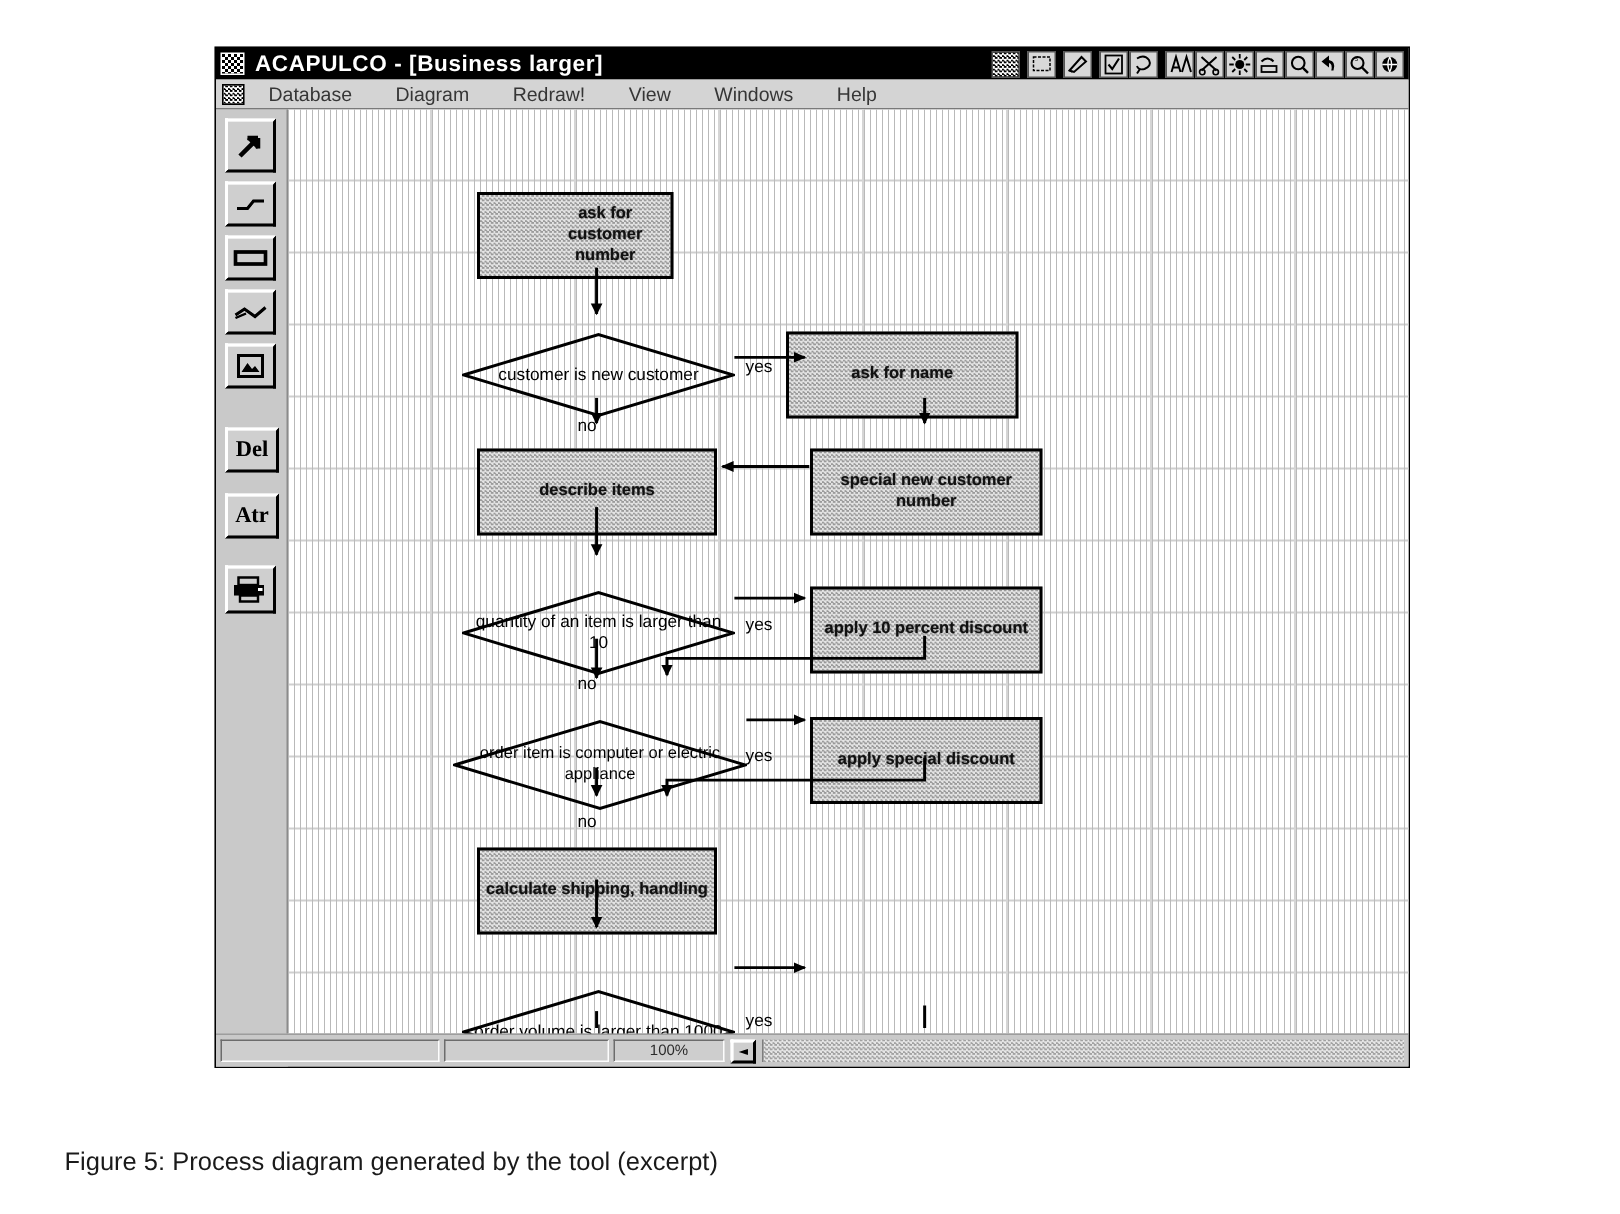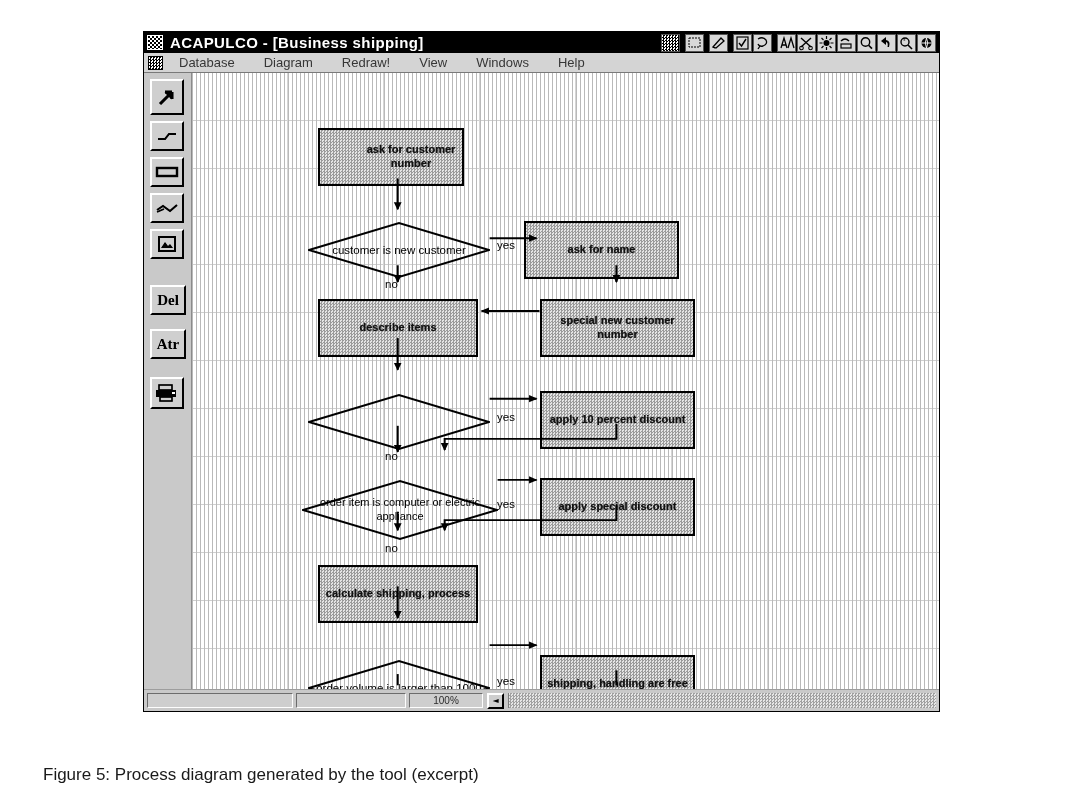--- a/index.html
+++ b/index.html
@@ -338,21 +338,21 @@
 </style>
 </head>
 <body>
 
 <div id="page">
 
   <div id="app-window">
 
     <div id="title-bar">
       <div id="app-sysmenu-icon"></div>
-      <div id="title-text">ACAPULCO - [Business shipping]</div>
+      <div id="title-text">ACAPULCO - [Business larger]</div>
       <div id="title-spacer"></div>
 
       <div id="title-tools">
         <div class="tb-icon tb-noise"></div>
         <div class="tb-sep"></div>
         <div class="tb-icon">
           <svg width="17" height="16" viewBox="0 0 17 16">
               <rect x="3" y="3" width="11" height="9" fill="none" stroke="#000" stroke-width="1" stroke-dasharray="2 1"></rect>
             </svg>
         </div>
@@ -536,47 +536,47 @@
               <path d="M206,550 L206,584" marker-end="url(#ah)"></path>
 
               <path d="M298,613 L345,613" marker-end="url(#ah)"></path>
 
               <path d="M206,644 L206,656"></path>
 
               <path d="M425,640 L425,656"></path>
             </g>
           </svg>
 
-          <div class="node" style="left:126px;top:55px;width:146px;height:58px;padding-left:44px;">ask for customer number</div>
+          <div class="node" style="left:126px;top:55px;width:131px;height:58px;padding-left:44px;">ask for customer number</div>
 
           <div class="node" style="left:332px;top:148px;width:155px;height:58px;">ask for name</div>
 
           <div class="node" style="left:348px;top:226px;width:155px;height:58px;">special new customer number</div>
 
           <div class="node" style="left:126px;top:226px;width:160px;height:58px;">describe items</div>
 
           <div class="node" style="left:348px;top:318px;width:155px;height:58px;">apply 10 percent discount</div>
 
           <div class="node" style="left:348px;top:405px;width:155px;height:58px;">apply special discount</div>
 
-          <div class="node" style="left:126px;top:492px;width:160px;height:58px;">calculate shipping, process</div>
-
-          <div class="node" style="left:348px;top:582px;width:155px;height:58px;">shipping, handling are free</div>
+          <div class="node" style="left:126px;top:492px;width:160px;height:58px;">calculate shipping, handling</div>
+
 
           <div class="decision" style="left:116px;top:148px;width:182px;height:58px;">
             <svg viewBox="0 0 182 58" preserveAspectRatio="none">
               <path d="M1,29 L91,2 L181,29 L91,56 Z" fill="none" stroke="#000" stroke-width="2"></path>
             </svg>
             <span class="dlabel">customer is new customer</span>
           </div>
 
           <div class="decision" style="left:116px;top:320px;width:182px;height:58px;">
             <svg viewBox="0 0 182 58" preserveAspectRatio="none">
               <path d="M1,29 L91,2 L181,29 L91,56 Z" fill="none" stroke="#000" stroke-width="2"></path>
             </svg>
+            <span class="dlabel">quantity of an item is larger than 10</span>
           </div>
 
           <div class="decision" style="left:110px;top:406px;width:196px;height:62px;font-size:11px;">
             <svg viewBox="0 0 196 62" preserveAspectRatio="none">
               <path d="M1,31 L98,2 L195,31 L98,60 Z" fill="none" stroke="#000" stroke-width="2"></path>
             </svg>
             <span class="dlabel">order item is computer or electric appliance</span>
           </div>
 
           <div class="decision" style="left:116px;top:586px;width:182px;height:58px;">

